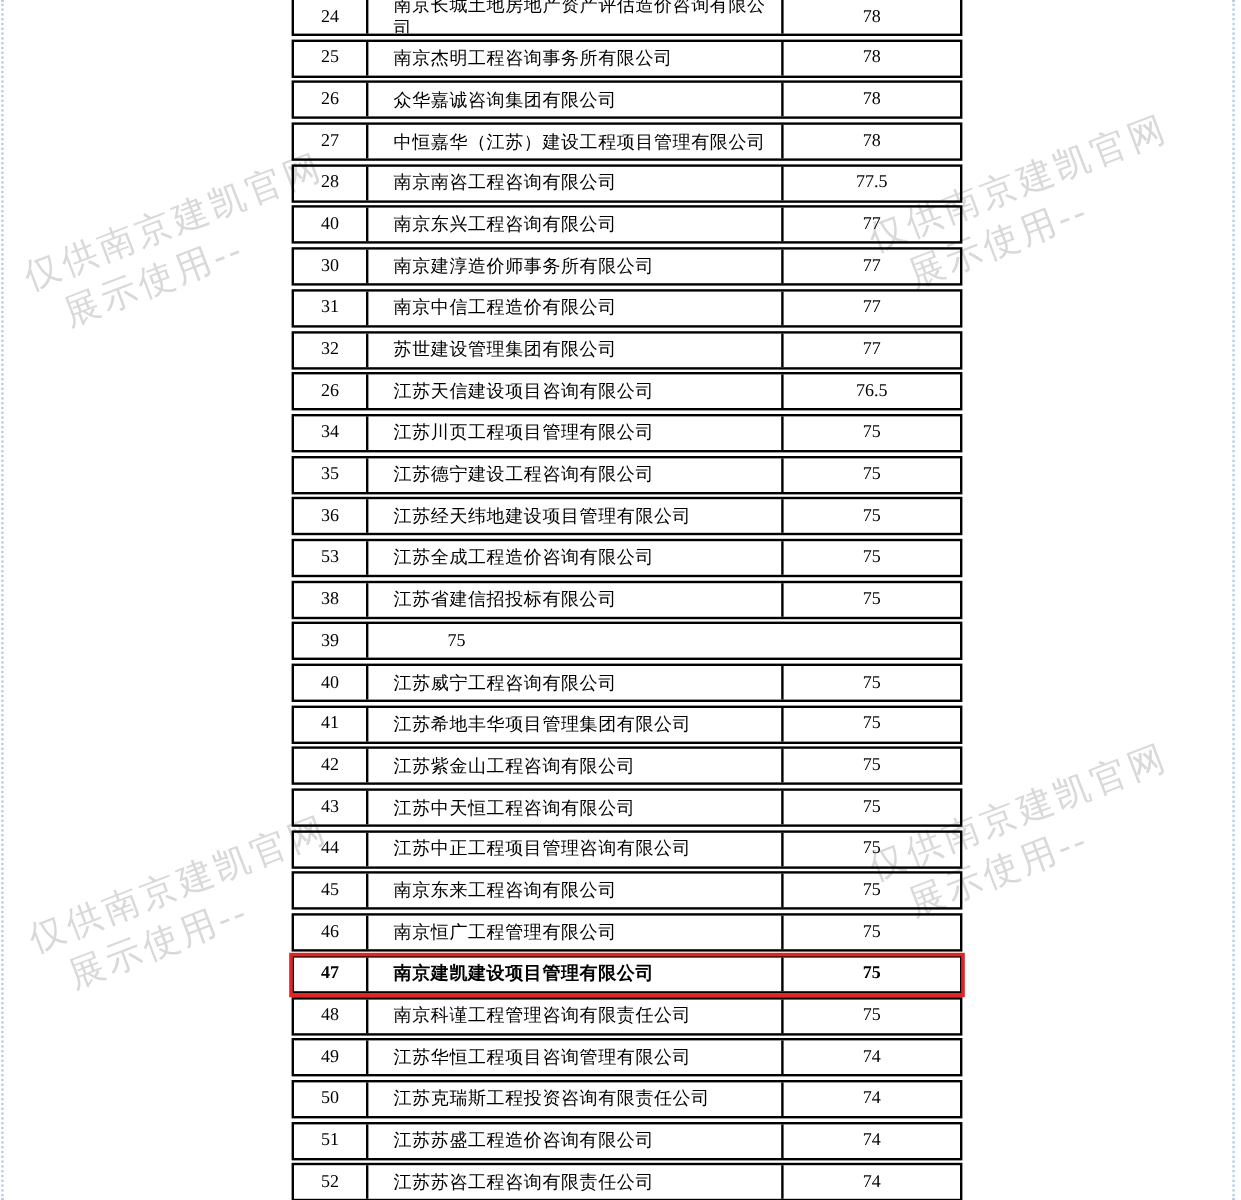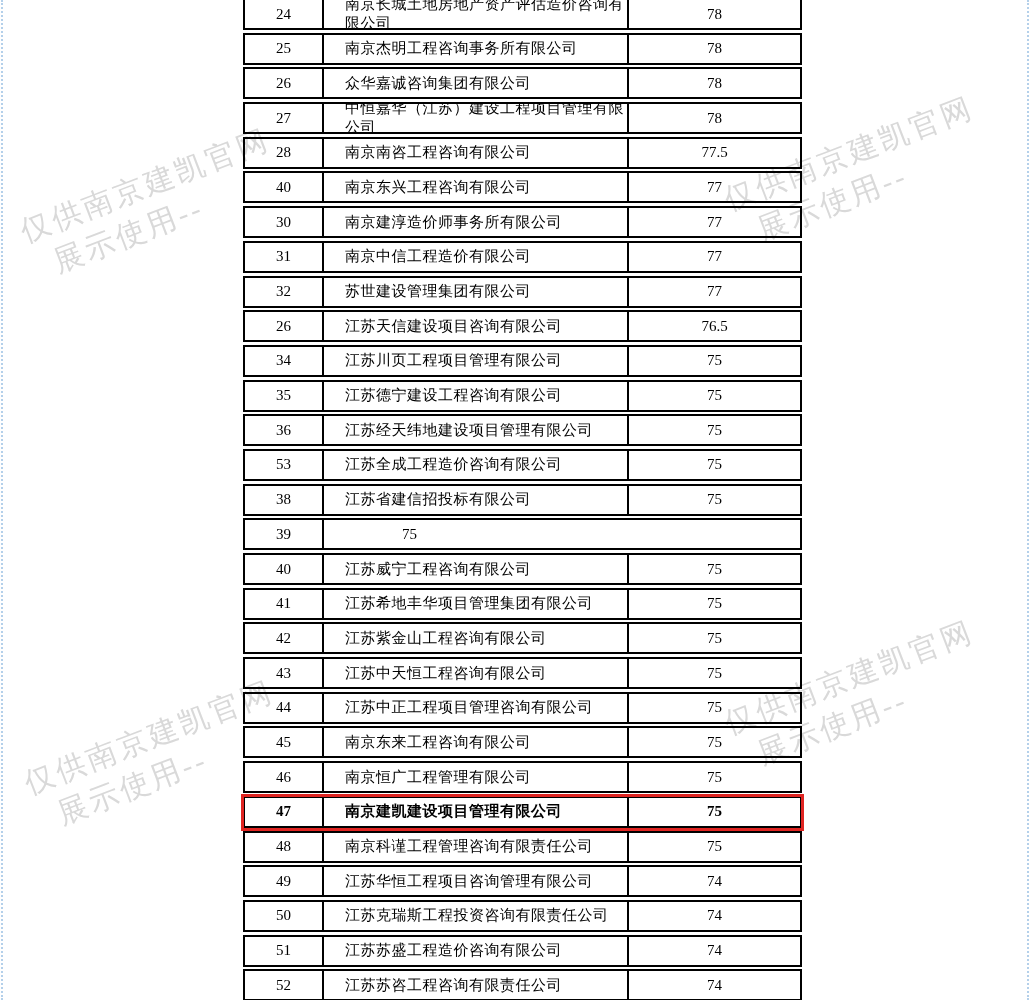--- a/index.html
+++ b/index.html
@@ -68,32 +68,32 @@
     font-size: 15px;
     color: #000000;
   }
   .cell {
     display: flex;
     align-items: center;
     box-sizing: border-box;
     overflow: hidden;
   }
   .cell-rank {
-    width: 77px;
+    width: 60px;
     flex: none;
     justify-content: center;
   }
   .cell-company {
     flex: 1;
     border-left: 2px solid #000000;
     padding-left: 21px;
     letter-spacing: 0.5px;
   }
   .cell-score {
-    width: 173px;
+    width: 149px;
     flex: none;
     border-left: 2px solid #000000;
     justify-content: center;
     text-align: center;
   }
   
   .trow.highlighted { font-weight: bold; }
   .trow.highlighted::after {
     content: "";
     position: absolute;

